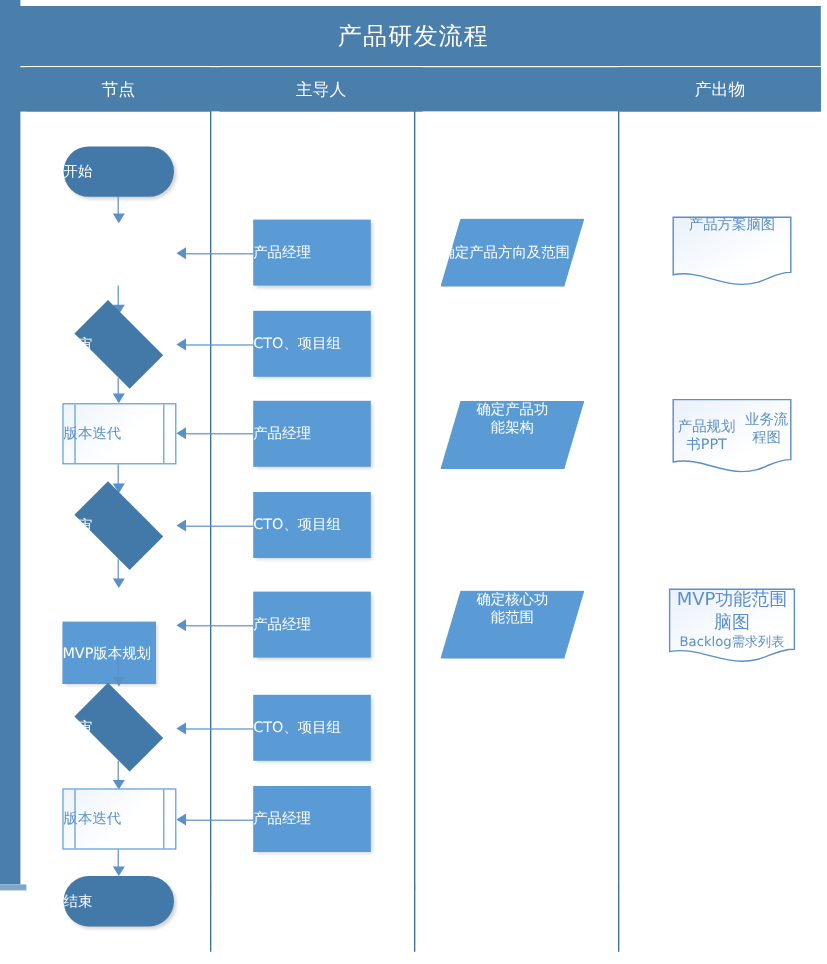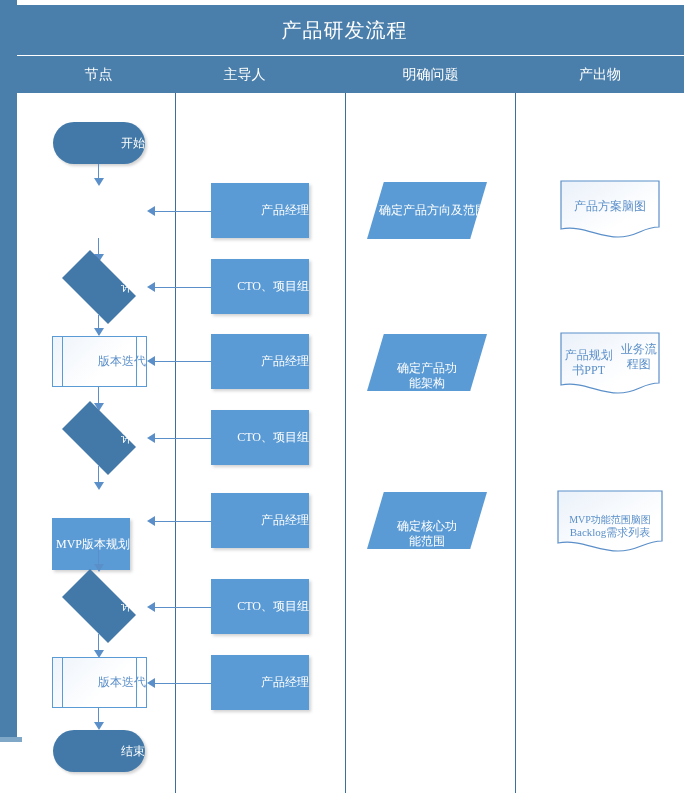--- a/index.html
+++ b/index.html
@@ -21,21 +21,21 @@
   .hcell{position:absolute;top:56px;height:37px;display:flex;align-items:center;
     justify-content:center;color:#ffffff;font-size:14px;background:#4a7eab;}
   .vdiv{position:absolute;top:56px;width:1px;height:737px;background:#4a7eab;}
   .vdiv.body{top:93px;height:700px;background:#3d6f9c;}
 
   
   .lane{position:absolute;top:93px;height:700px;background:#ffffff;}
 
   
   .shape{position:absolute;box-sizing:border-box;display:flex;align-items:center;
-    justify-content:flex-end;text-align:center;line-height:1.25;font-family:Liberation Serif, serif;}
+    justify-content:flex-start;text-align:center;line-height:1.25;}
 
   .terminator{background:#4279a8;border-radius:22px;color:#ffffff;font-size:12px;
     box-shadow:2px 2px 3px rgba(0,0,0,.18);}
 
   .process{background:#5b9bd5;color:#ffffff;font-size:12px;
     box-shadow:2px 2px 3px rgba(0,0,0,.18);}
 
   .decision{color:#ffffff;font-size:12px;}
   .decision .dia{position:absolute;left:0;top:0;width:100%;height:100%;
     background:#4279a8;transform:rotate(45deg) scale(.707);}
@@ -79,25 +79,22 @@
   <div id="bottom-rail"></div>
 
   <div class="lane" style="left:22px;width:153px;"></div>
   <div class="lane" style="left:176px;width:169px;"></div>
   <div class="lane" style="left:346px;width:169px;"></div>
   <div class="lane" style="left:516px;width:168px;"></div>
 
   <div class="hcell" style="left:22px;width:153px;">
       <span>节点</span>
     </div>
-  <div class="hcell" style="left:160px;width:169px;">
+  <div class="hcell" style="left:183px;width:169px;">
       <span>主导人</span>
-    </div>
-  <div class="hcell" style="left:346px;width:169px;">
-      <span>明确问题</span>
     </div>
   <div class="hcell" style="left:516px;width:168px;">
       <span>产出物</span>
     </div>
 
   <div class="vdiv" style="left:175px;"></div>
   <div class="vdiv" style="left:345px;"></div>
   <div class="vdiv" style="left:515px;"></div>
   <div class="vdiv body" style="left:175px;"></div>
   <div class="vdiv body" style="left:345px;"></div>
@@ -251,17 +248,17 @@
   <div class="shape document" style="left:557px;top:490px;width:106px;height:62px;flex-direction:column;">
     <svg class="docsvg" viewBox="0 0 106 62" preserveAspectRatio="none">
       <defs>
         <linearGradient id="dg3" x1="0" y1="0" x2="1" y2="1">
           <stop offset="0%" stop-color="#eaf1fa"></stop>
             <stop offset="70%" stop-color="#ffffff"></stop>
         </linearGradient>
       </defs>
       <path d="M1,1 L105,1 L105,51 C87,51 82,61 61,61 C40,61 23,49 1,53 Z" fill="url(#dg3)" stroke="#5b8fc9" stroke-width="1.2"></path>
     </svg>
-    <span class="doclabel" style="padding-bottom:0;font-size:10px">MVP功能范围脑图</span>
+    <span class="doclabel" style="padding-bottom:0;font-size:15px">MVP功能范围脑图</span>
     <span class="doclabel" style="font-size:11px">Backlog需求列表</span>
   </div>
 
 </div>
 
 </body></html>

